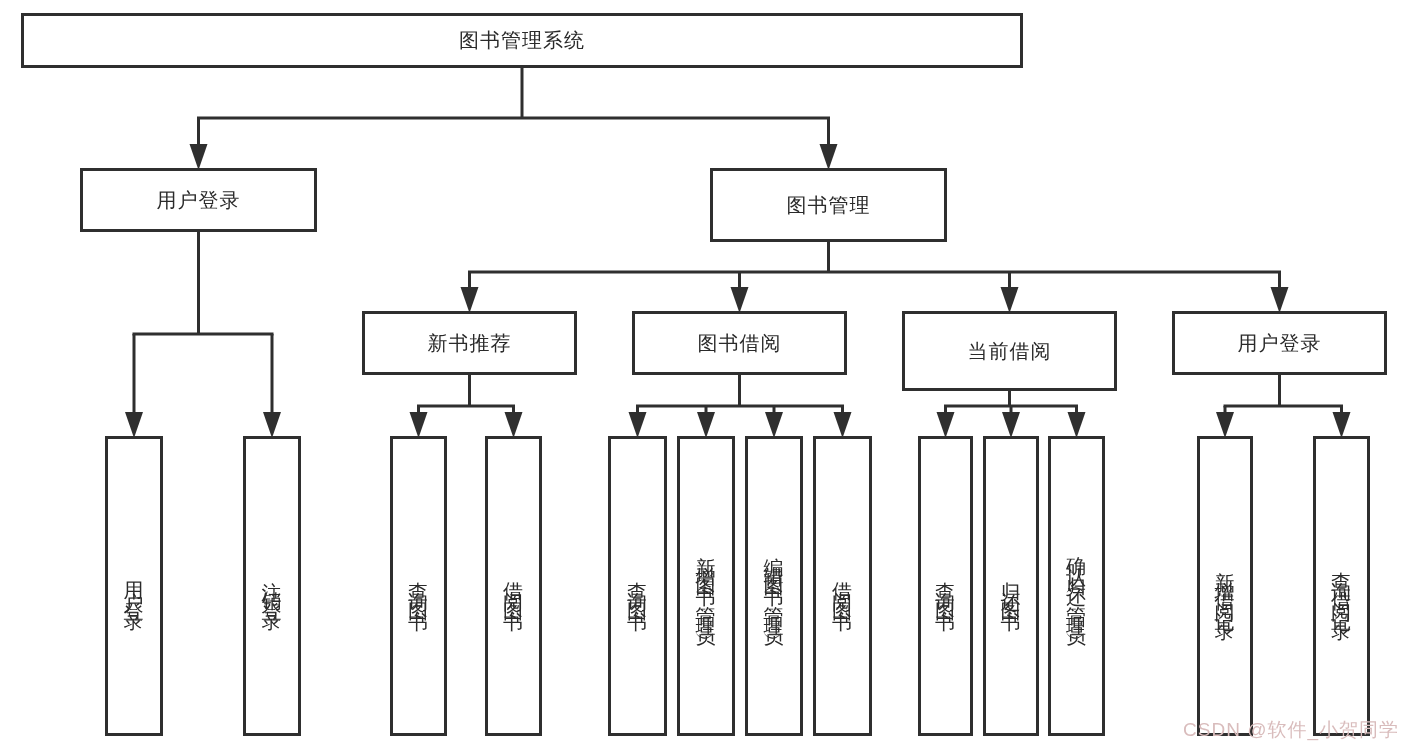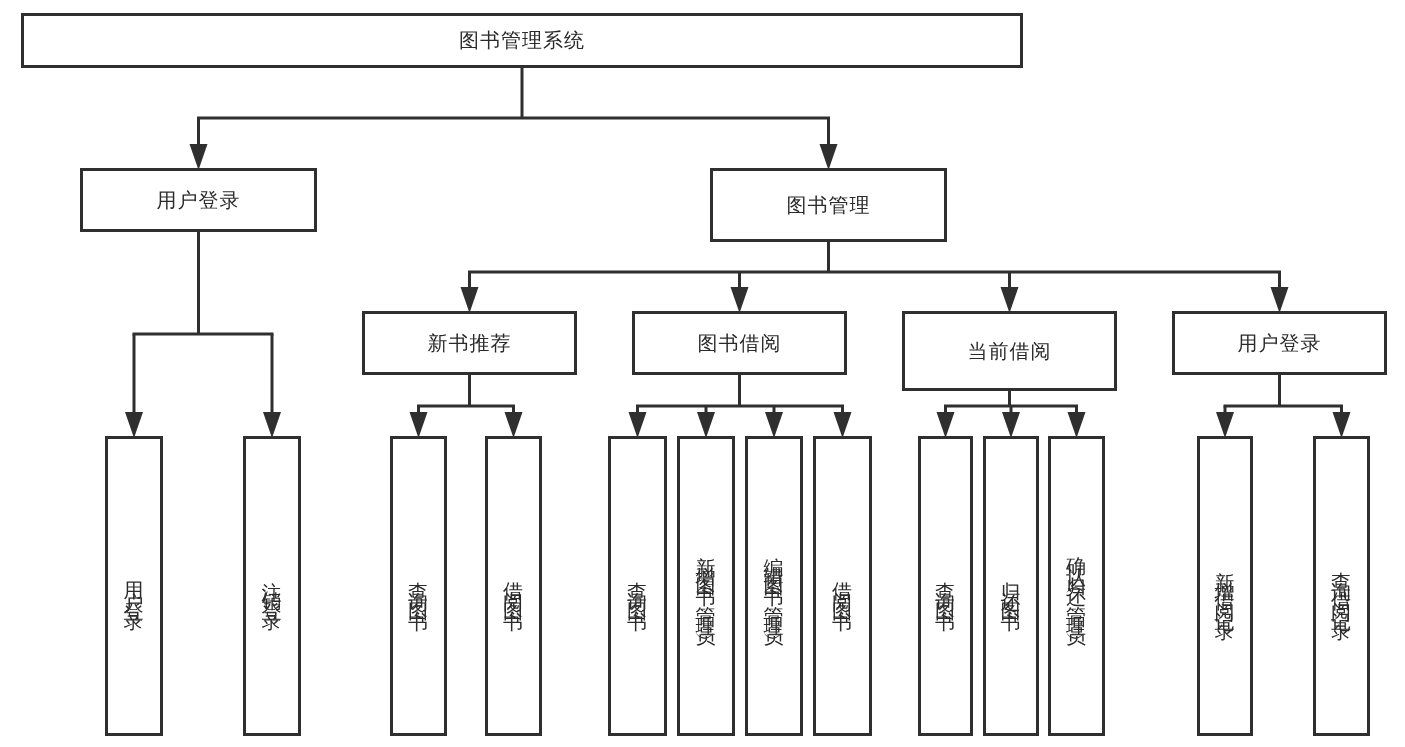--- a/index.html
+++ b/index.html
@@ -164,13 +164,14 @@
       <div class="node v" style="left: 1048px; top: 436px; width: 57px; height: 300px; border-color: rgb(47, 47, 47); background: rgb(255, 255, 255);">
         <span class="label" style="color: rgb(42, 42, 42);">确认归还（管理员）</span>
       </div>
       <div class="node v" style="left: 1197px; top: 436px; width: 56px; height: 300px; border-color: rgb(47, 47, 47); background: rgb(255, 255, 255);">
         <span class="label" style="color: rgb(42, 42, 42);">新增借阅记录</span>
       </div>
       <div class="node v" style="left: 1313px; top: 436px; width: 57px; height: 300px; border-color: rgb(47, 47, 47); background: rgb(255, 255, 255);">
         <span class="label" style="color: rgb(42, 42, 42);">查询借阅记录</span>
       </div>
     </div>
+  <div class="watermark" style="color: rgb(217, 188, 188);">CSDN @软件_小贺同学</div>
 </div>
 
 </body></html>

